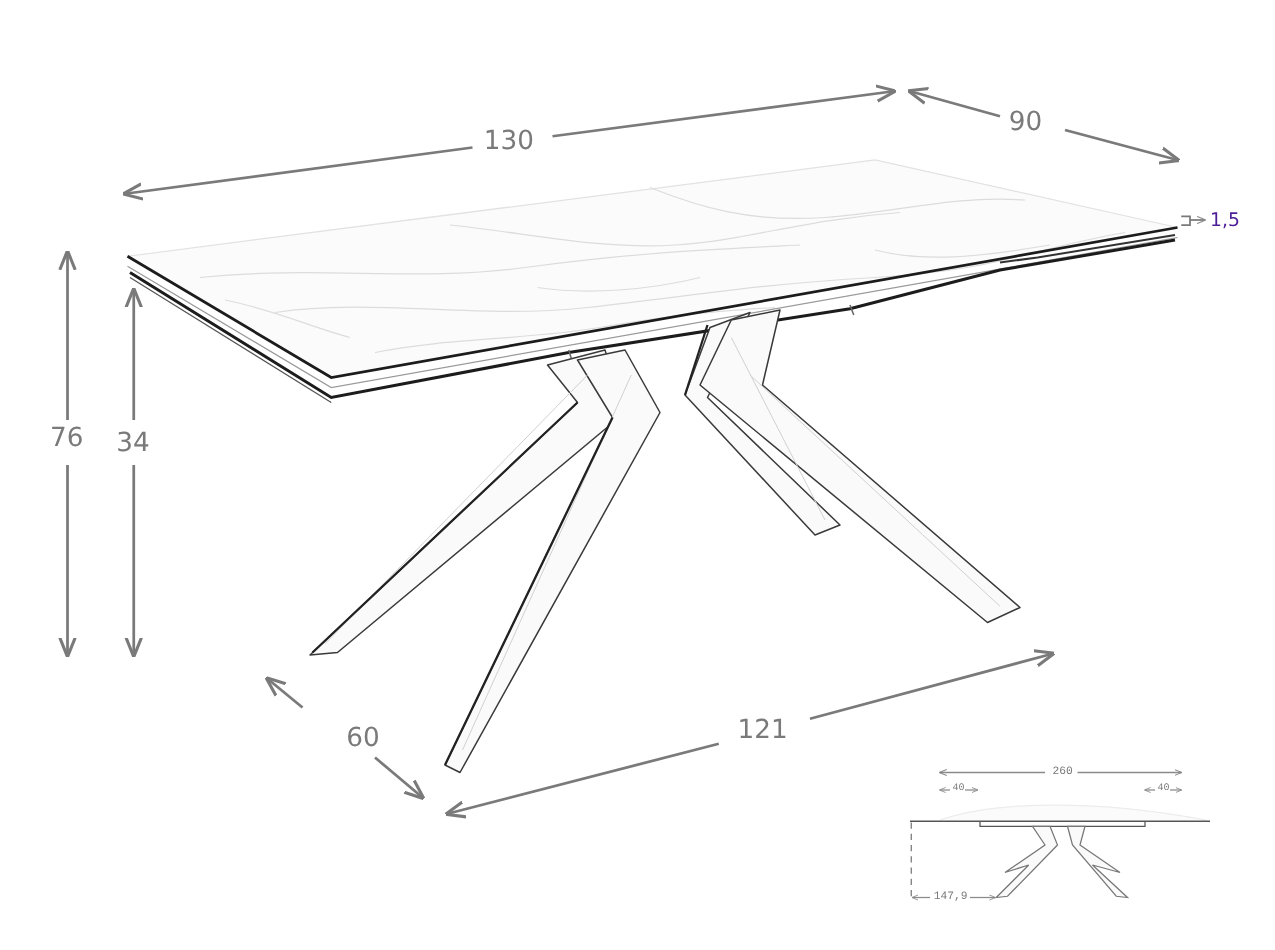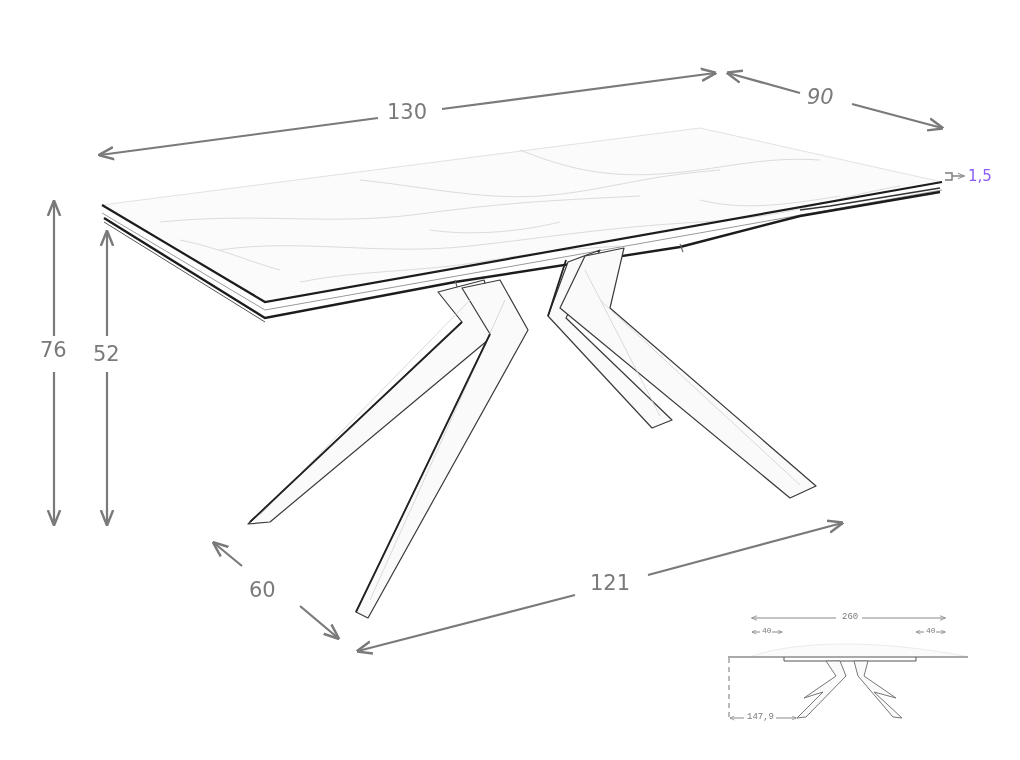--- a/index.html
+++ b/index.html
@@ -1,20 +1,20 @@
 <!DOCTYPE html>
 <html><head>
 <meta charset="utf-8">
 <style>
   html, body { margin:0; padding:0; background:#ffffff; }
   body { width:1020px; height:760px; position:relative; overflow:hidden; font-family:"Liberation Sans", sans-serif; }
   svg { position:absolute; left:0; top:0; }
   .dim-label { position:absolute; color:#7a7a7a; font-family:"DejaVu Sans", sans-serif; font-size:21px; line-height:1; white-space:nowrap; }
   .dim-small { position:absolute; color:#7a7a7a; font-family:Liberation Mono, monospace; font-size:9px; line-height:1; white-space:nowrap; }
-  .dim-thick { position:absolute; color:#8b5cf6; font-family:"DejaVu Sans", sans-serif; font-size:15px; line-height:1; white-space:nowrap; }
+  .dim-thick { position:absolute; color:#4c1d95; font-family:"DejaVu Sans", sans-serif; font-size:15px; line-height:1; white-space:nowrap; }
 </style>
 </head>
 <body>
 
 <svg width="1020" height="760" viewBox="0 0 1020 760">
   <defs>
     <marker id="arr" viewBox="0 0 10 10" refX="9" refY="5" markerWidth="7" markerHeight="7" orient="auto-start-reverse">
       <path d="M0,1 L10,5 L0,9" fill="none" stroke="#7a7a7a" stroke-width="1.6"></path>
     </marker>
     <marker id="arrs" viewBox="0 0 10 10" refX="9" refY="5" markerWidth="5" markerHeight="5" orient="auto-start-reverse">
@@ -117,23 +117,23 @@
     </g>
 
     <line x1="729" y1="658" x2="729" y2="718" stroke="#777" stroke-width="1" stroke-dasharray="5,4"></line>
 
     <line x1="730" y1="718" x2="744" y2="718" stroke="#8a8a8a" stroke-width="1" marker-start="url(#arrs)"></line>
     <line x1="776" y1="718" x2="796" y2="718" stroke="#8a8a8a" stroke-width="1" marker-end="url(#arrs)"></line>
   </g>
 </svg>
 
 <div class="dim-label" style="left:387px;top:102px;">130</div>
-<div class="dim-label" style="left:807px;top:87px;font-style:italic;">90</div>
+<div class="dim-label" style="left:807px;top:87px;">90</div>
 <div class="dim-thick" style="left:968px;top:169px;">1,5</div>
 <div class="dim-label" style="left:40px;top:340px;">76</div>
-<div class="dim-label" style="left:93px;top:344px;">52</div>
-<div class="dim-label" style="left:249px;top:580px;">60</div>
+<div class="dim-label" style="left:93px;top:344px;">34</div>
+<div class="dim-label" style="left:277px;top:580px;">60</div>
 <div class="dim-label" style="left:590px;top:573px;">121</div>
 
 <div class="dim-small" style="left:842px;top:613px;">260</div>
 <div class="dim-small" style="left:762px;top:627px;font-size:8px;">40</div>
 <div class="dim-small" style="left:926px;top:627px;font-size:8px;">40</div>
 <div class="dim-small" style="left:747px;top:713px;">147,9</div>
 
 </body></html>

